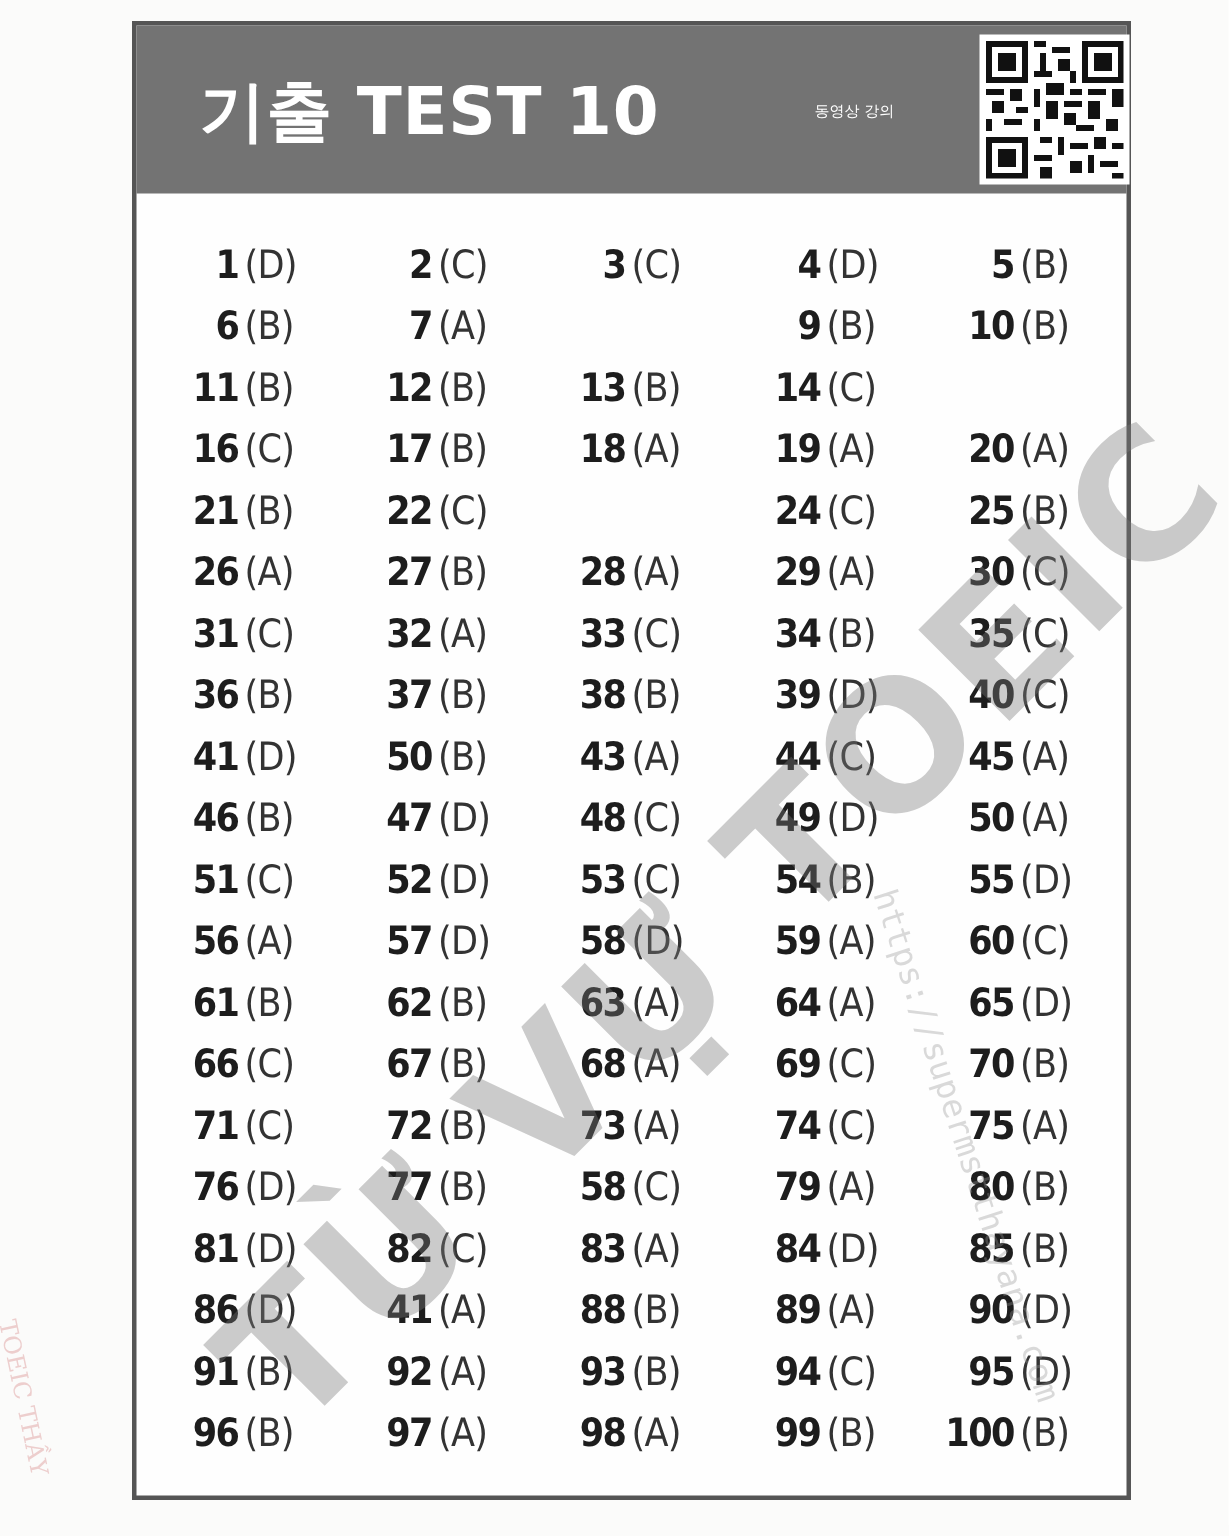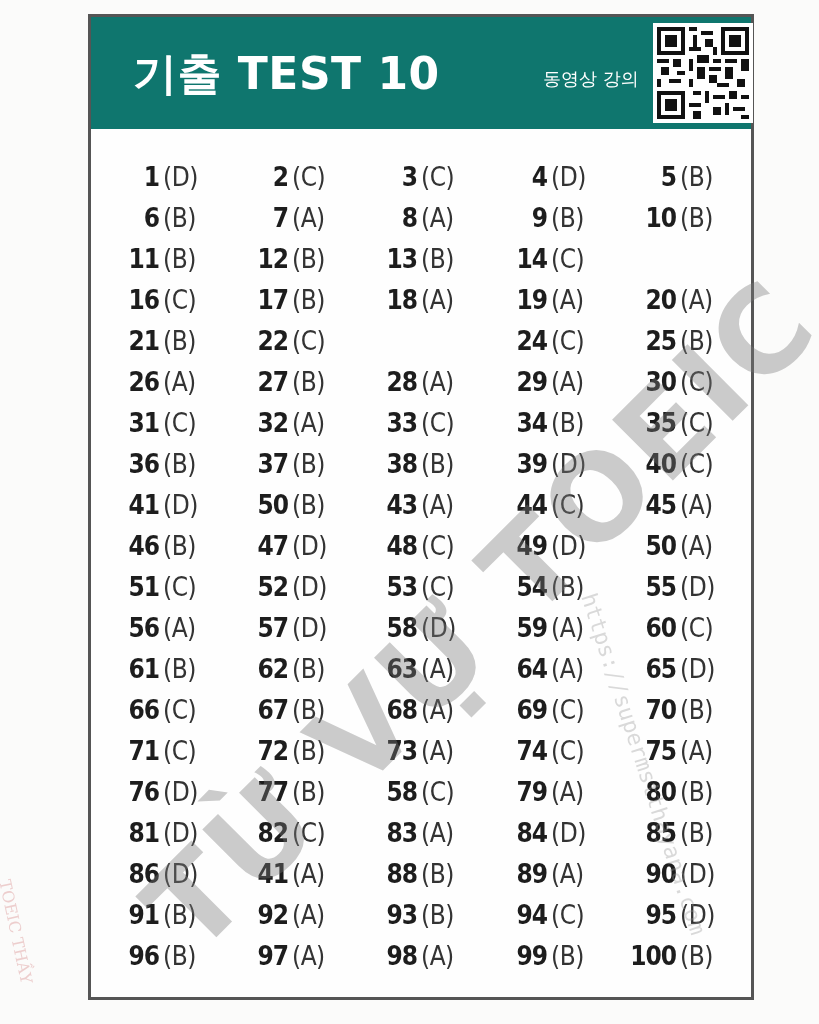--- a/index.html
+++ b/index.html
@@ -7,30 +7,30 @@
     width:819px; height:1024px; position:relative; overflow:hidden;
     background:#fbfbfa;
     font-family:"Liberation Sans", sans-serif;
   }
   .card {
     position:absolute; left:88px; top:14px; width:666px; height:986px;
     border:3px solid #555; background:#fefefe; box-sizing:border-box;
   }
   .header {
     position:absolute; left:0; top:0; right:0; height:112px;
-    background:#0f766e;
+    background:#737373;
     text-align:right;
   }
   .title {
     position:absolute; left:42px; top:28px;
     color:#fff; font-size:44px; font-weight:bold; letter-spacing:0.5px;
     font-family:"DejaVu Sans", sans-serif;
   }
   .video-label {
-    position:absolute; left:452px; top:50px; color:#fff; font-size:18px;
+    position:absolute; left:452px; top:50px; color:#fff; font-size:10px;
     font-family:"DejaVu Sans", sans-serif;
   }
   .qr {
     position:absolute; left:562px; top:6px; width:100px; height:100px;
     background:#fff; box-sizing:border-box; padding:4px;
   }
   .grid {
     position:absolute; left:0; top:140px; width:580px;
   }
   .row { height:41px; position:relative; }
@@ -128,21 +128,20 @@
       <div class="row">
         <div class="cell c0"><span class="num">1</span><span class="ans">(D)</span></div>
         <div class="cell c1"><span class="num">2</span><span class="ans">(C)</span></div>
         <div class="cell c2"><span class="num">3</span><span class="ans">(C)</span></div>
         <div class="cell c3"><span class="num">4</span><span class="ans">(D)</span></div>
         <div class="cell c4"><span class="num">5</span><span class="ans">(B)</span></div>
       </div>
       <div class="row">
         <div class="cell c0"><span class="num">6</span><span class="ans">(B)</span></div>
         <div class="cell c1"><span class="num">7</span><span class="ans">(A)</span></div>
-        <div class="cell c2"><span class="num">8</span><span class="ans">(A)</span></div>
         <div class="cell c3"><span class="num">9</span><span class="ans">(B)</span></div>
         <div class="cell c4"><span class="num">10</span><span class="ans">(B)</span></div>
       </div>
       <div class="row">
         <div class="cell c0"><span class="num">11</span><span class="ans">(B)</span></div>
         <div class="cell c1"><span class="num">12</span><span class="ans">(B)</span></div>
         <div class="cell c2"><span class="num">13</span><span class="ans">(B)</span></div>
         <div class="cell c3"><span class="num">14</span><span class="ans">(C)</span></div>
       </div>
       <div class="row">

